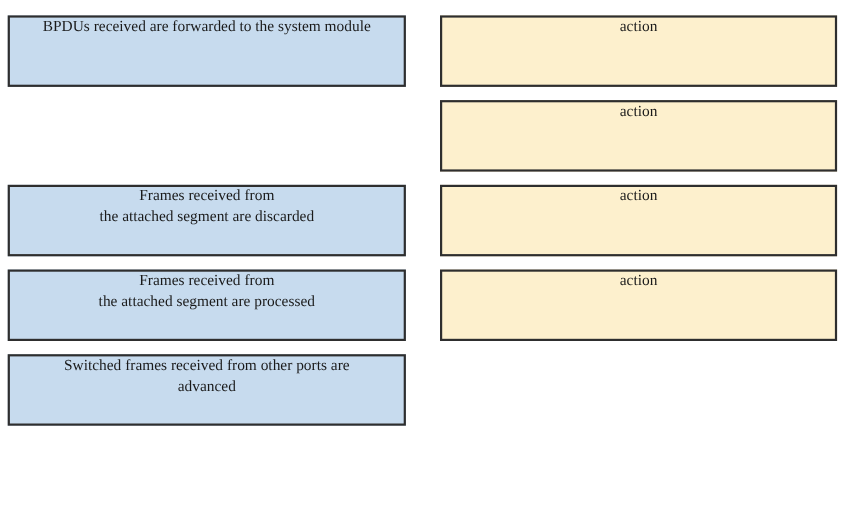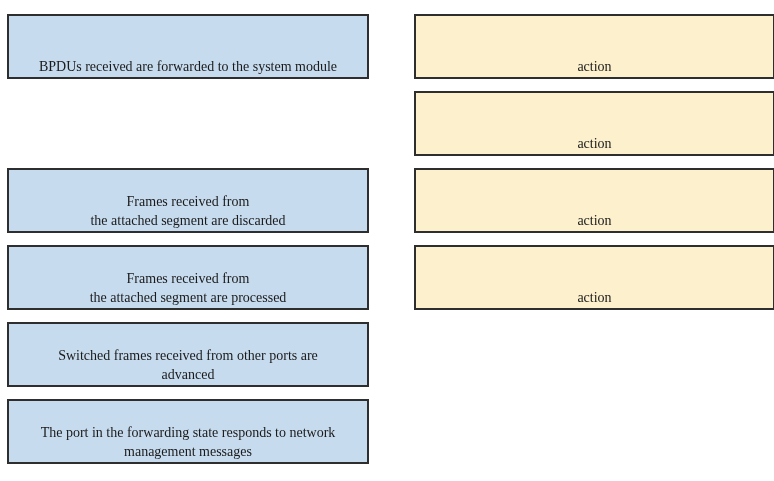--- a/index.html
+++ b/index.html
@@ -14,31 +14,31 @@
     height: 481px;
     background: #ffffff;
     overflow: hidden;
   }
   .box {
     position: absolute;
     box-sizing: border-box;
     height: 65px;
     border: 2px solid #2e2e2e;
     display: flex;
-    align-items: flex-end;
+    align-items: flex-start;
     justify-content: center;
     text-align: center;
   }
   .statement {
     left: 7px;
     width: 362px;
     background: #c7dbee;
   }
   .target {
-    left: 414px;
+    left: 400px;
     width: 361px;
     background: #fdf0cd;
   }
   .row-0 { top: 14px; }
   .row-1 { top: 91px; }
   .row-2 { top: 168px; }
   .row-3 { top: 245px; }
   .row-4 { top: 322px; }
   .row-5 { top: 399px; }
   .box-text {
@@ -62,24 +62,20 @@
 the attached segment are discarded</span>
   </div>
   <div class="box statement row-3">
     <span class="box-text">Frames received from
 the attached segment are processed</span>
   </div>
   <div class="box statement row-4">
     <span class="box-text">Switched frames received from other ports are
 advanced</span>
   </div>
-  <div class="box statement row-5">
-    <span class="box-text">The port in the forwarding state responds to network
-management messages</span>
-  </div>
 
   <div class="box target row-0">
     <span class="box-text">action</span>
   </div>
   <div class="box target row-1">
     <span class="box-text">action</span>
   </div>
   <div class="box target row-2">
     <span class="box-text">action</span>
   </div>

